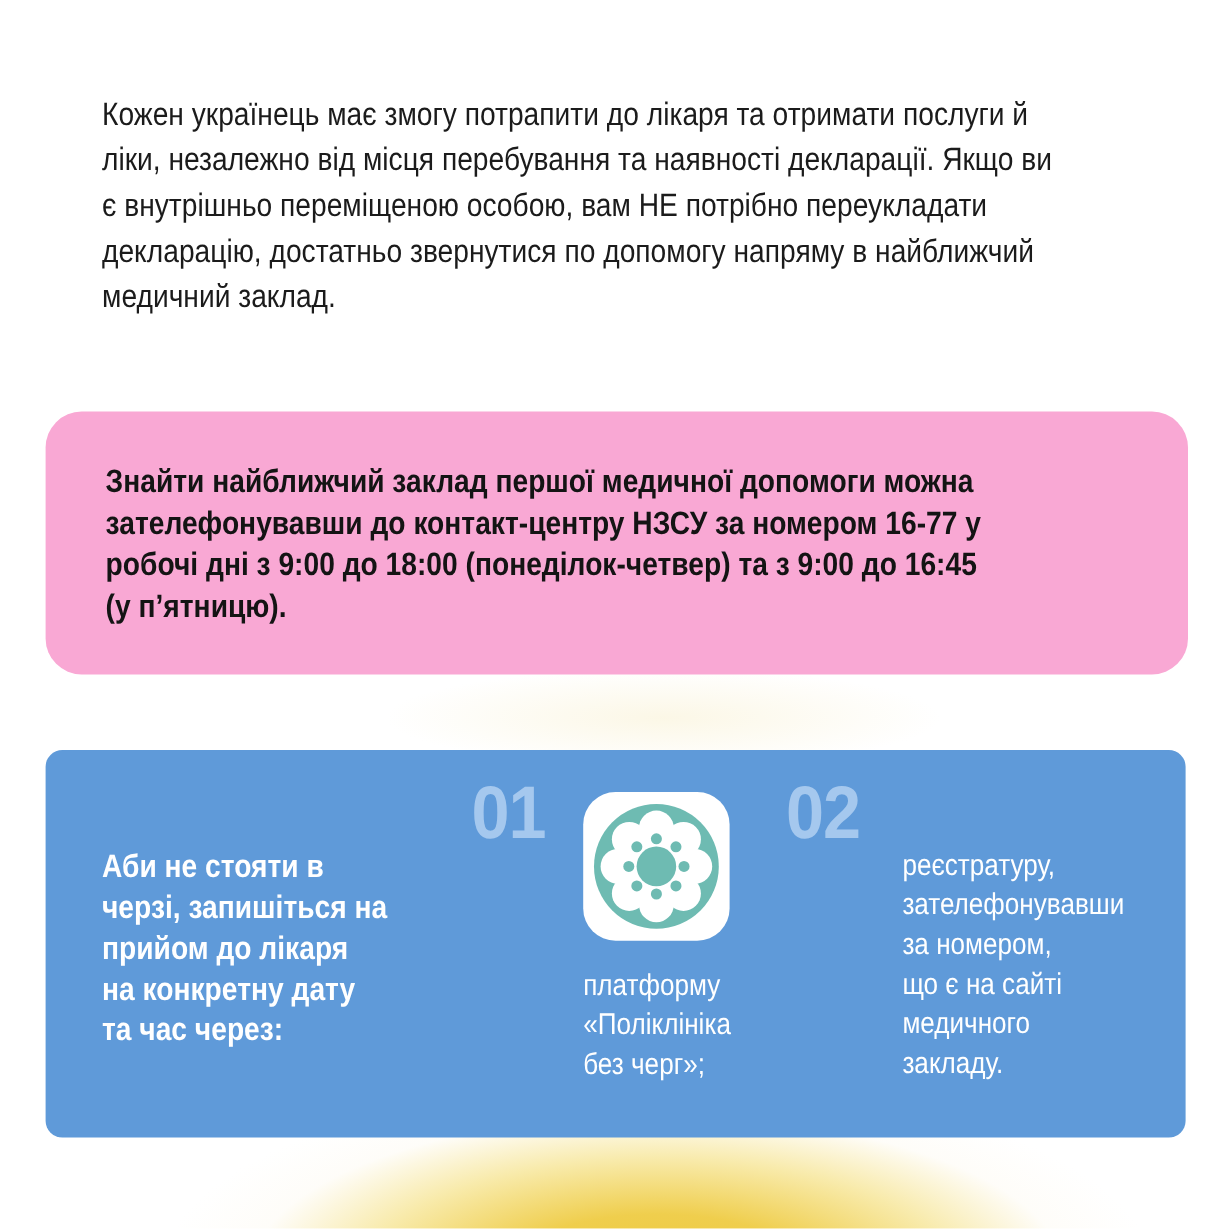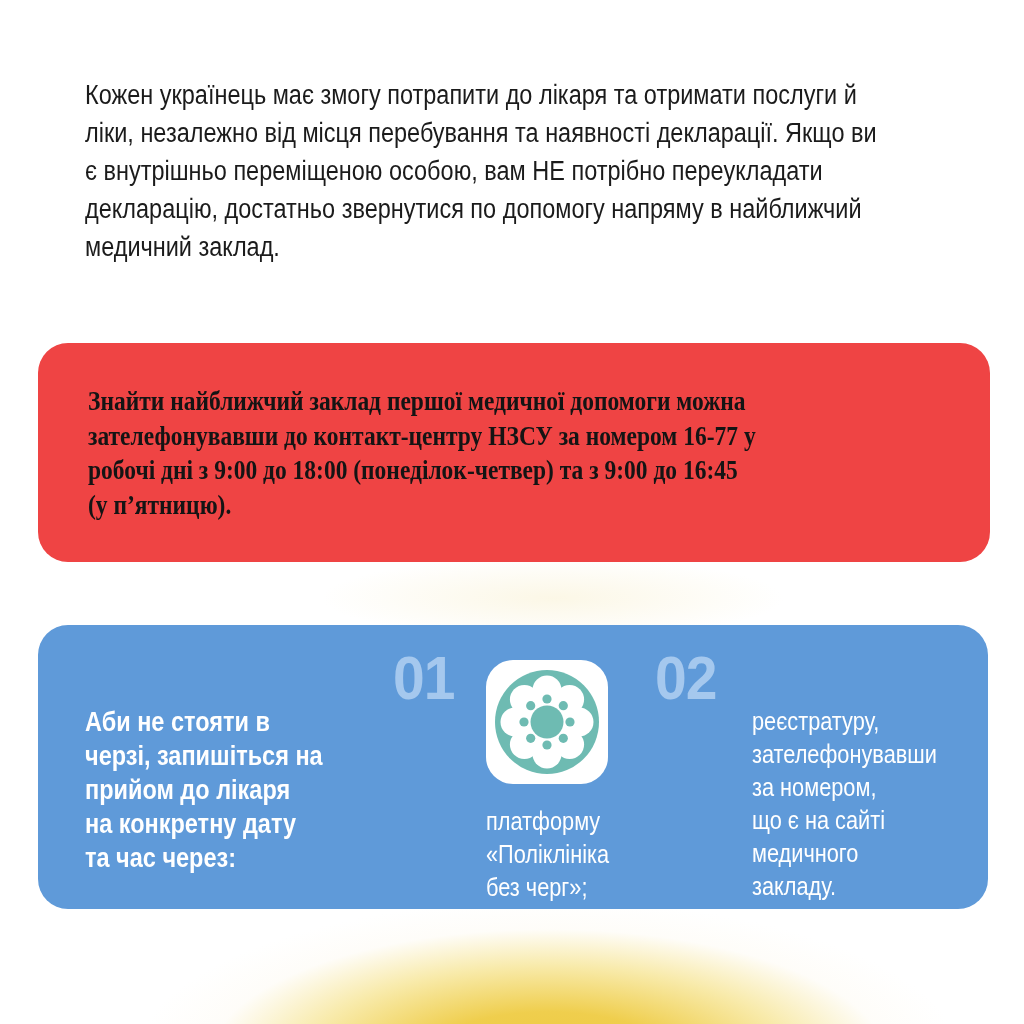--- a/index.html
+++ b/index.html
@@ -44,39 +44,38 @@
   }
   .card {
     position: absolute;
     left: 38px;
   }
   .card-yellow {
     top: 343px;
     width: 952px;
     height: 219px;
     border-radius: 30px;
-    background: #ef4444;
-    font-family: Liberation Serif, serif;
+    background: #f9a8d4;
   }
   .card-yellow .card-text {
     position: absolute;
     left: 50px;
     top: 41px;
     width: 1060px;
     margin: 0;
     font-size: 27px;
     line-height: 34.5px;
     font-weight: bold;
     color: #141414;
   }
   .card-blue {
     top: 625px;
     width: 950px;
-    height: 284px;
-    border-radius: 30px;
+    height: 323px;
+    border-radius: 14px;
     background: #5f9ad9;
   }
   .steps-heading {
     position: absolute;
     left: 47px;
     top: 80px;
     width: 420px;
     margin: 0;
     font-size: 27px;
     line-height: 34px;

